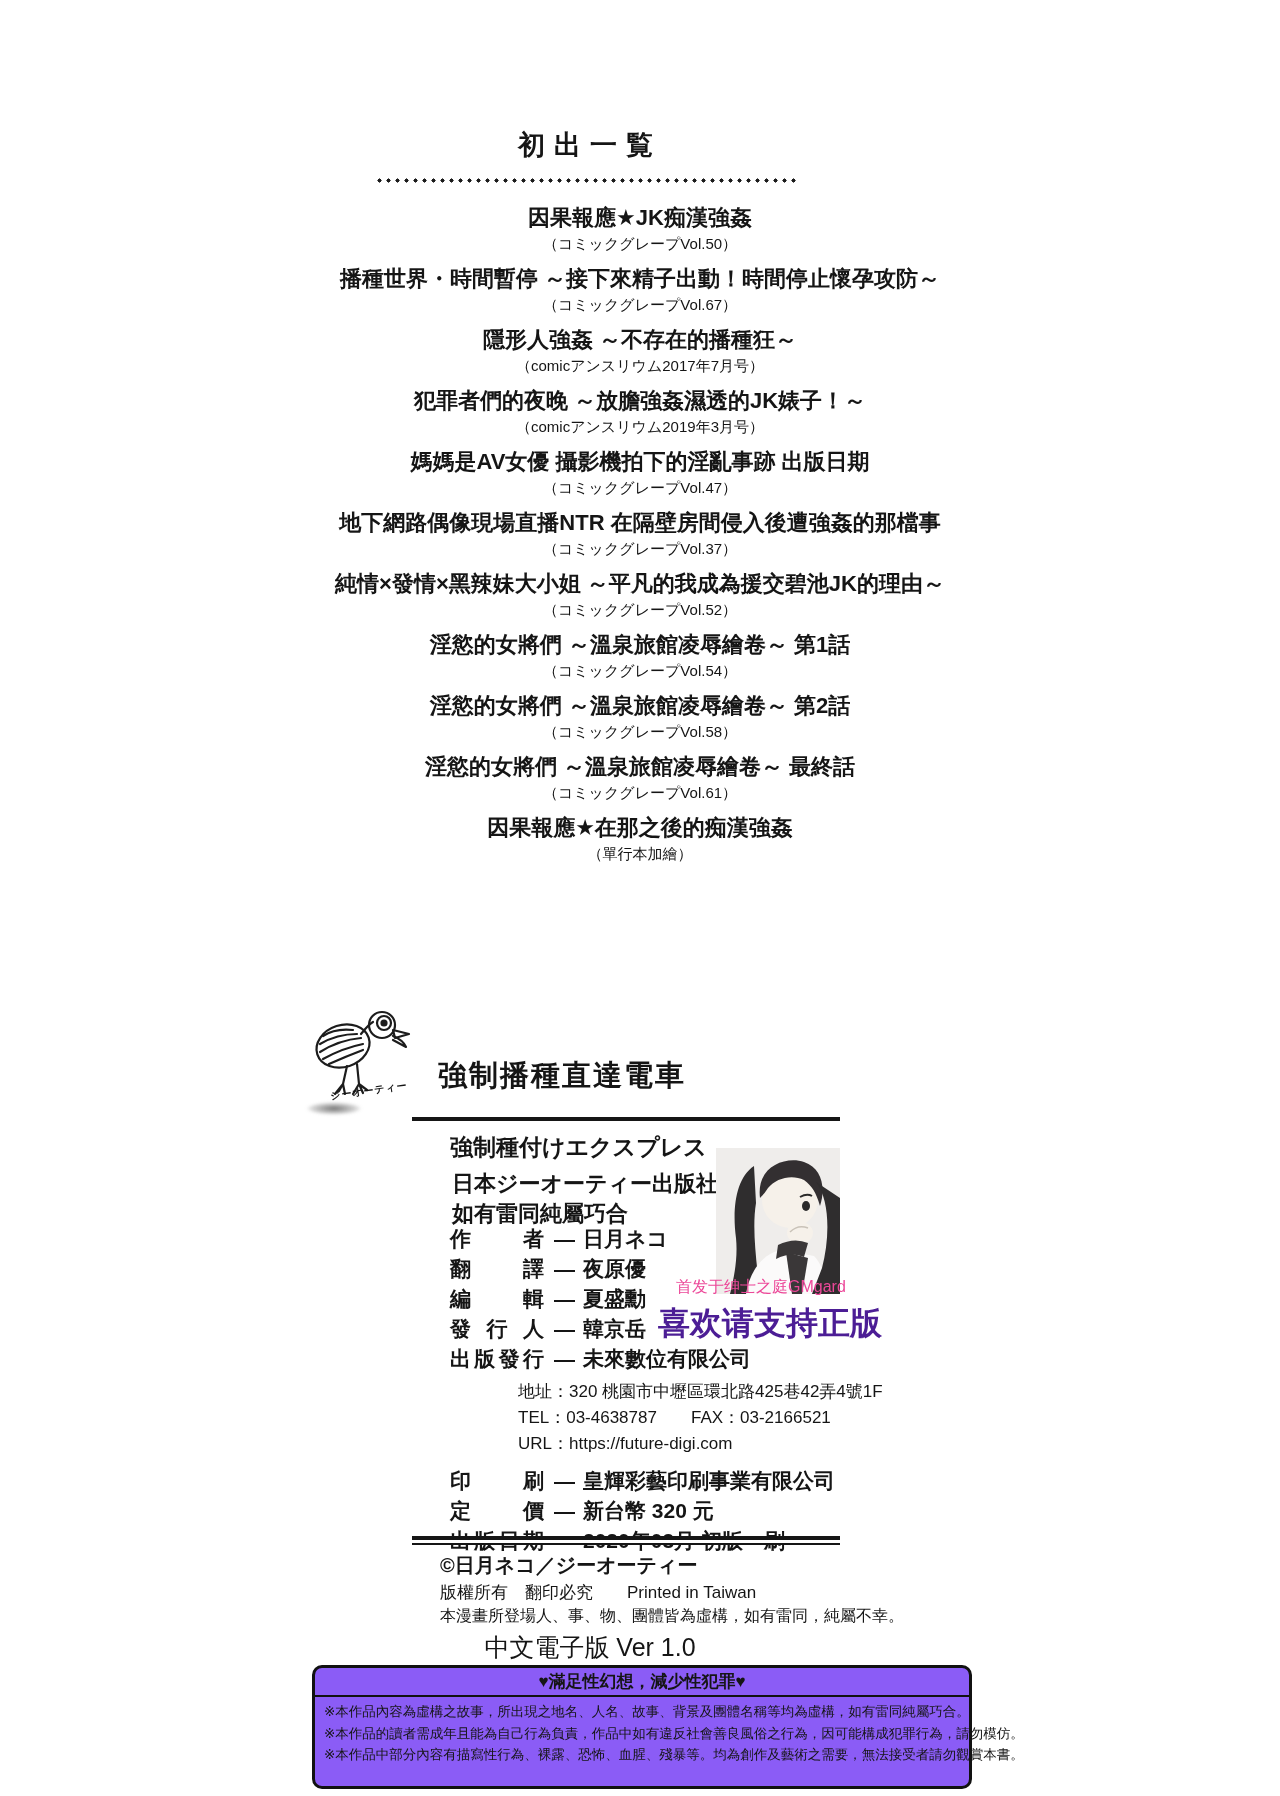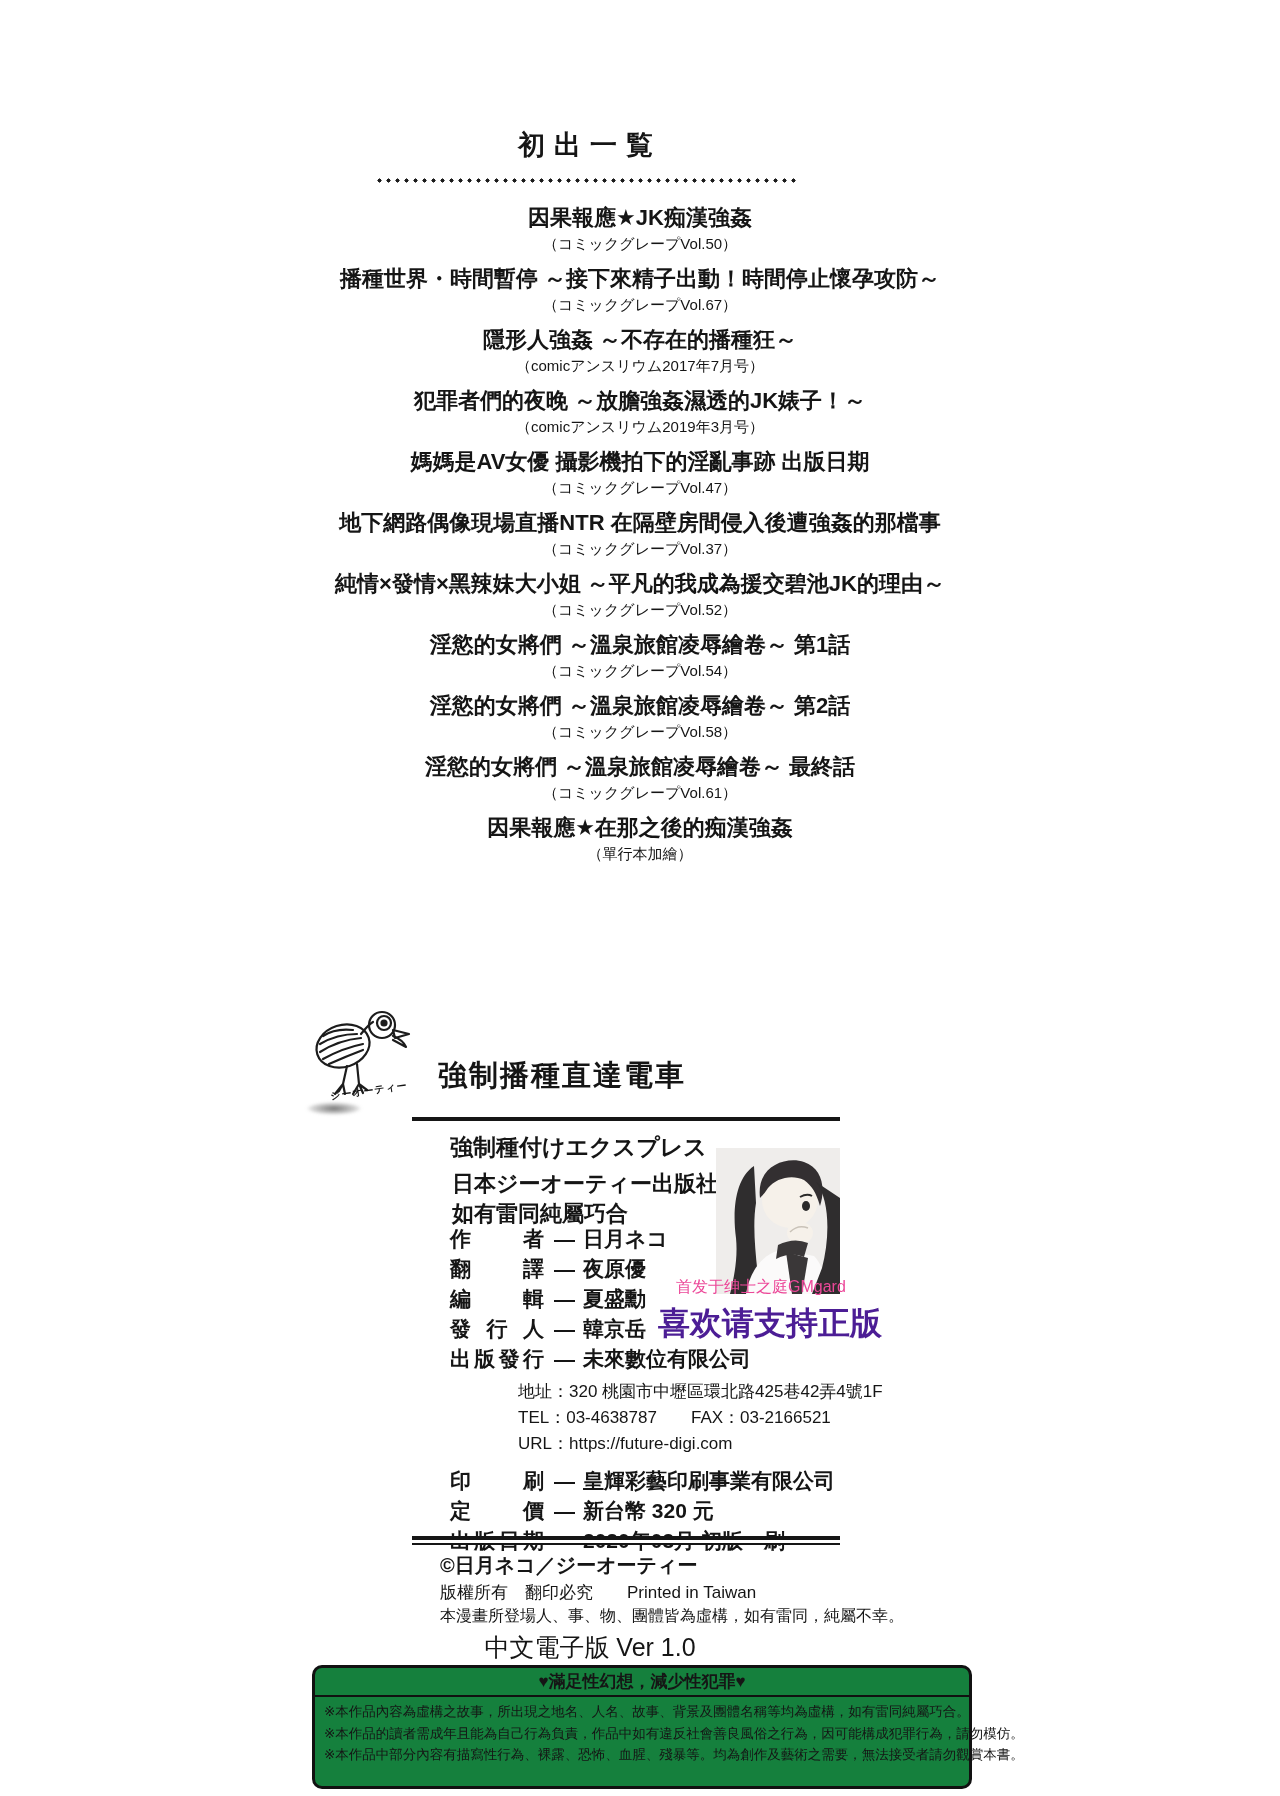--- a/index.html
+++ b/index.html
@@ -39,21 +39,21 @@
   .details { margin:5px 0 9px 68px; }
   .detail { font-size:17px; line-height:26px; }
   .watermark-small { position:absolute; left:676px; top:277px; font-size:16px; color:#ec4899; }
   .watermark-large { position:absolute; left:658px; top:302px; font-size:32px; font-weight:bold; color:#4c1d95; }
   .rule2 { position:absolute; left:412px; top:536px; width:428px; height:3px; border-top:4px solid #161616; border-bottom:2px solid #161616; box-sizing:content-box; background:#fff; }
   .copyright { position:absolute; left:440px; top:552px; font-size:20px; font-weight:bold; }
   .rights { position:absolute; left:440px; top:581px; font-size:17px; }
   .fiction { position:absolute; left:440px; top:606px; font-size:16px; }
   .edition { position:absolute; left:430px; top:631px; width:320px; text-align:center; font-size:25px; }
   
-  .notice-box { position:absolute; left:312px; top:1665px; width:660px; border:3px solid #111; border-radius:10px; background:#15803d; box-sizing:border-box; }
+  .notice-box { position:absolute; left:312px; top:1665px; width:660px; border:3px solid #111; border-radius:10px; background:#8b5cf6; box-sizing:border-box; }
   .notice-head { font-size:17px; font-weight:bold; text-align:center; line-height:27px; border-bottom:2px solid #111; }
   .notice-body { padding:4px 9px 20px 9px; }
   .note { font-size:13.5px; line-height:21.5px; white-space:nowrap; }
 </style>
 </head>
 <body>
 
 <div class="page">
 
   <header class="pub-header">

